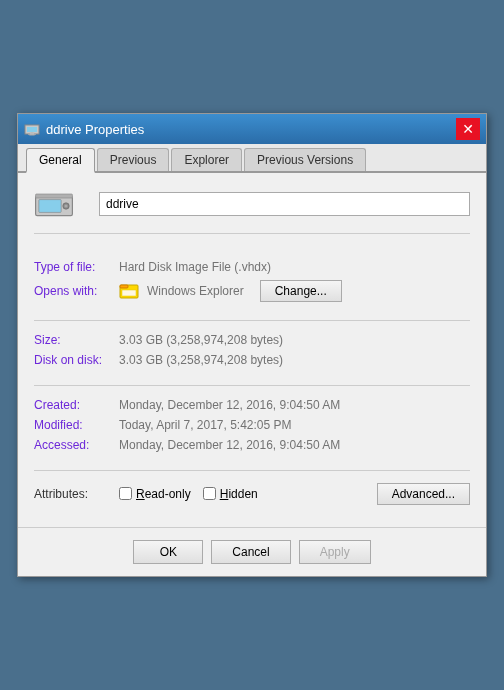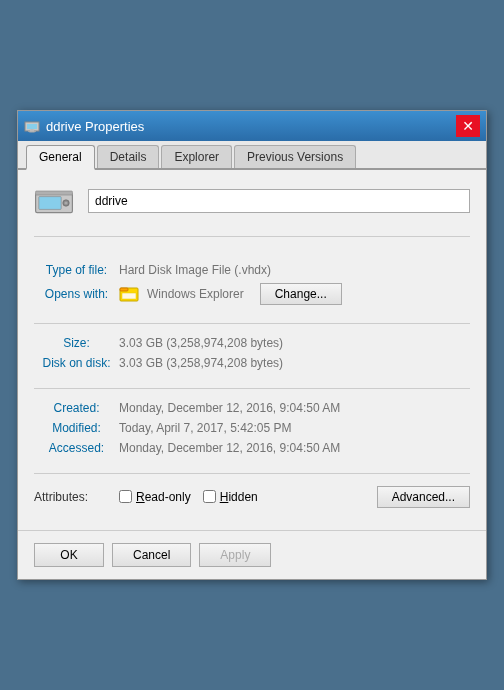--- a/index.html
+++ b/index.html
@@ -79,23 +79,23 @@
       z-index: 1;
       color: #000;
     }
     .content {
       padding: 16px;
       background: #f0f0f0;
     }
     .file-header {
       display: flex;
       align-items: center;
-      gap: 14px;
+      gap: 25px;
       margin-bottom: 26px;
-      padding-bottom: 20px;
+      padding-bottom: 14px;
       border-bottom: 1px solid #ccc;
     }
     .file-icon {
       width: 40px;
       height: 30px;
       flex-shrink: 0;
     }
     .file-name-input {
       flex: 1;
       height: 24px;
@@ -109,24 +109,23 @@
       border-bottom: 1px solid #ccc;
       margin-bottom: 12px;
     }
     .info-row {
       display: flex;
       margin-bottom: 6px;
       align-items: baseline;
     }
     .info-label {
       width: 85px;
-      color: #0369a1;
+      color: #6d28d9;
       flex-shrink: 0;
       font-size: 12px;
-      text-align: center;
     }
     .info-value {
       color: #737373;
       font-size: 12px;
     }
     .opens-with-row {
       display: flex;
       align-items: center;
       margin-bottom: 6px;
     }
@@ -183,21 +182,21 @@
     .advanced-btn {
       padding: 3px 14px;
       background: linear-gradient(to bottom, #f5f5f5, #e0e0e0);
       border: 1px solid #aaa;
       font-size: 12px;
       cursor: pointer;
       margin-left: auto;
     }
     .footer {
       display: flex;
-      justify-content: flex-start;
+      justify-content: center;
       gap: 8px;
       padding: 12px 16px;
       border-top: 1px solid #ccc;
       background: #f0f0f0;
     }
     .footer-btn {
       padding: 4px 20px;
       background: linear-gradient(to bottom, #f5f5f5, #e0e0e0);
       border: 1px solid #aaa;
       font-size: 12px;
@@ -219,21 +218,21 @@
         <ellipse cx="8" cy="13" rx="4" ry="1.5" fill="#aaa"></ellipse>
         <rect x="6" y="12" width="4" height="1.5" fill="#bbb"></rect>
       </svg>
       <span class="title-text">ddrive Properties</span>
     </div>
     <button class="title-close">✕</button>
   </div>
 
   <div class="tabs">
     <div class="tab active">General</div>
-    <div class="tab">Details</div>
+    <div class="tab">Previous</div>
     <div class="tab">Explorer</div>
     <div class="tab">Previous Versions</div>
   </div>
 
   <div class="content">
 
     <div class="file-header">
       <svg class="file-icon" viewBox="0 0 50 35">
         <rect x="2" y="8" width="46" height="24" rx="2" fill="#c8c8c8" stroke="#888" stroke-width="1.5"></rect>
         <rect x="6" y="12" width="28" height="16" rx="1" fill="#87ceeb" stroke="#888" stroke-width="0.8"></rect>

